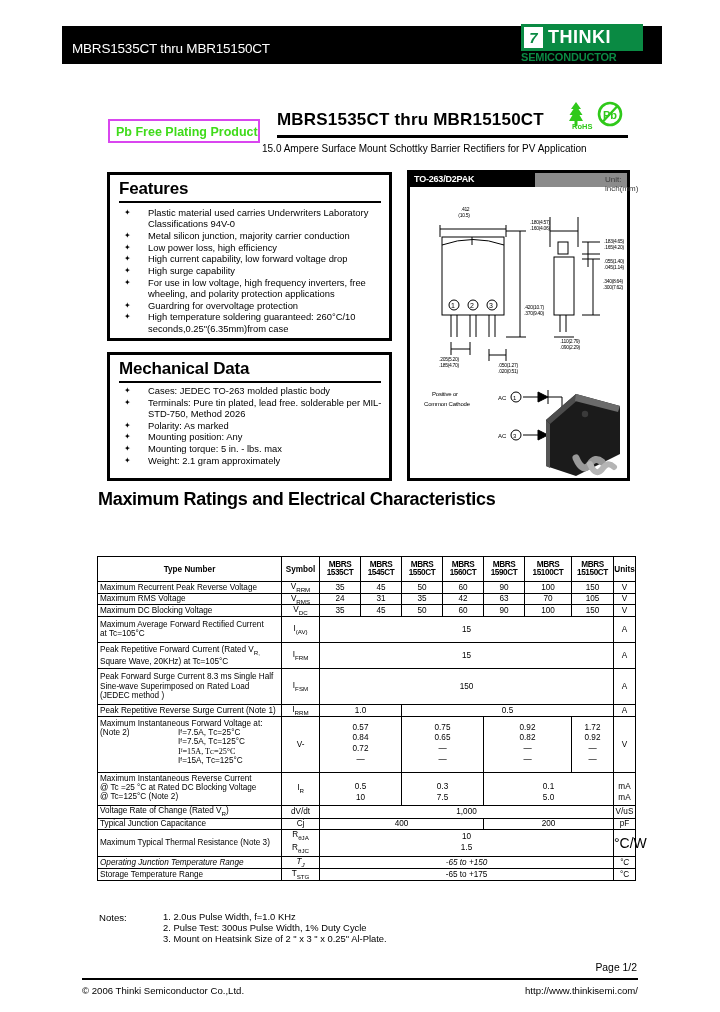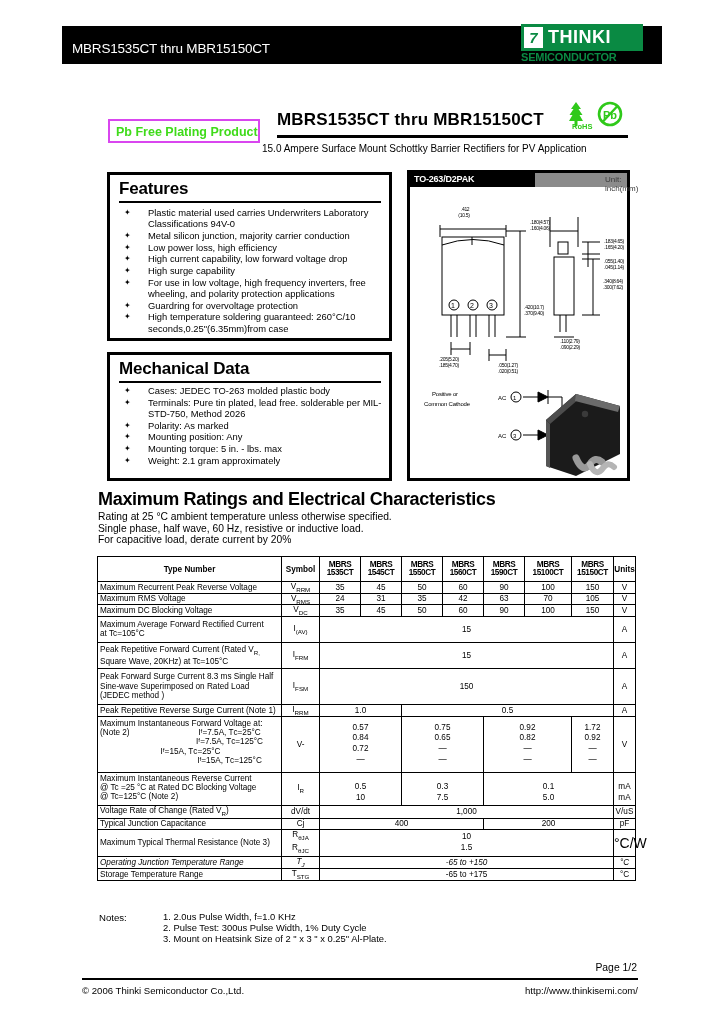--- a/index.html
+++ b/index.html
@@ -281,25 +281,20 @@
         <polygon points="48,22 92,34 90,40 47,29" fill="#6b6b6b"></polygon>
         <polygon points="18,48 22,52 22,96 18,94" fill="#555"></polygon>
         <circle cx="57" cy="42" r="3.2" fill="#3a3a3a"></circle>
         <path d="M48 86 q7 16 14 6 q5 -8 12 -2" stroke="#9a9a9a" stroke-width="7" fill="none" stroke-linecap="round"></path>
         <path d="M62 92 q6 14 13 4 q5 -7 11 -1" stroke="#b5b5b5" stroke-width="6" fill="none" stroke-linecap="round"></path>
       </svg>
     </div>
   </div>
 
   <div class="rat-h">Maximum Ratings and Electrical Characteristics</div>
-  <div class="rat-sub">
-    <div>Rating at 25 °C ambient temperature unless otherwise specified.</div>
-    <div>Single phase, half wave, 60 Hz, resistive or inductive load.</div>
-    <div>For capacitive load, derate current by 20%</div>
-  </div>
 
   <table class="main">
     <colgroup>
       <col style="width:184px">
         <col style="width:38px">
       <col style="width:41px">
         <col style="width:41px">
         <col style="width:41px">
         <col style="width:41px">
       <col style="width:41px">
@@ -392,25 +387,25 @@
         <td class="lab">Peak Repetitive Reverse Surge Current (Note 1)</td>
         <td class="symcell"><span>I</span><sub>RRM</sub></td>
         <td class="val" colspan="2">1.0</td>
         <td class="val" colspan="5">0.5</td>
         <td class="val">A</td>
       </tr>
 
       <tr style="height:56px;">
         <td class="lab multi" style="vertical-align:top;padding-top:2px;">
           <div>Maximum Instantaneous Forward Voltage at:</div>
-          <div style="position:relative;text-align:center;">
+          <div style="position:relative;">
             <span style="position:absolute;left:0;top:0;">(Note 2)</span>
             <div style="margin-left:78px;">Iᶠ=7.5A, Tᴄ=25°C</div>
             <div style="margin-left:78px;">Iᶠ=7.5A, Tᴄ=125°C</div>
-            <div style="">Iᶠ=15A, Tᴄ=25°C</div>
+            <div style="margin-left:78px;font-family:Liberation Serif, serif;">Iᶠ=15A, Tᴄ=25°C</div>
             <div style="margin-left:78px;">Iᶠ=15A, Tᴄ=125°C</div>
           </div>
         </td>
         <td class="symcell"><span>V</span>-</td>
         <td class="val multi" colspan="2">
           <div>0.57</div>
           <div>0.84</div>
           <div>0.72</div>
           <div>—</div>
         </td>

